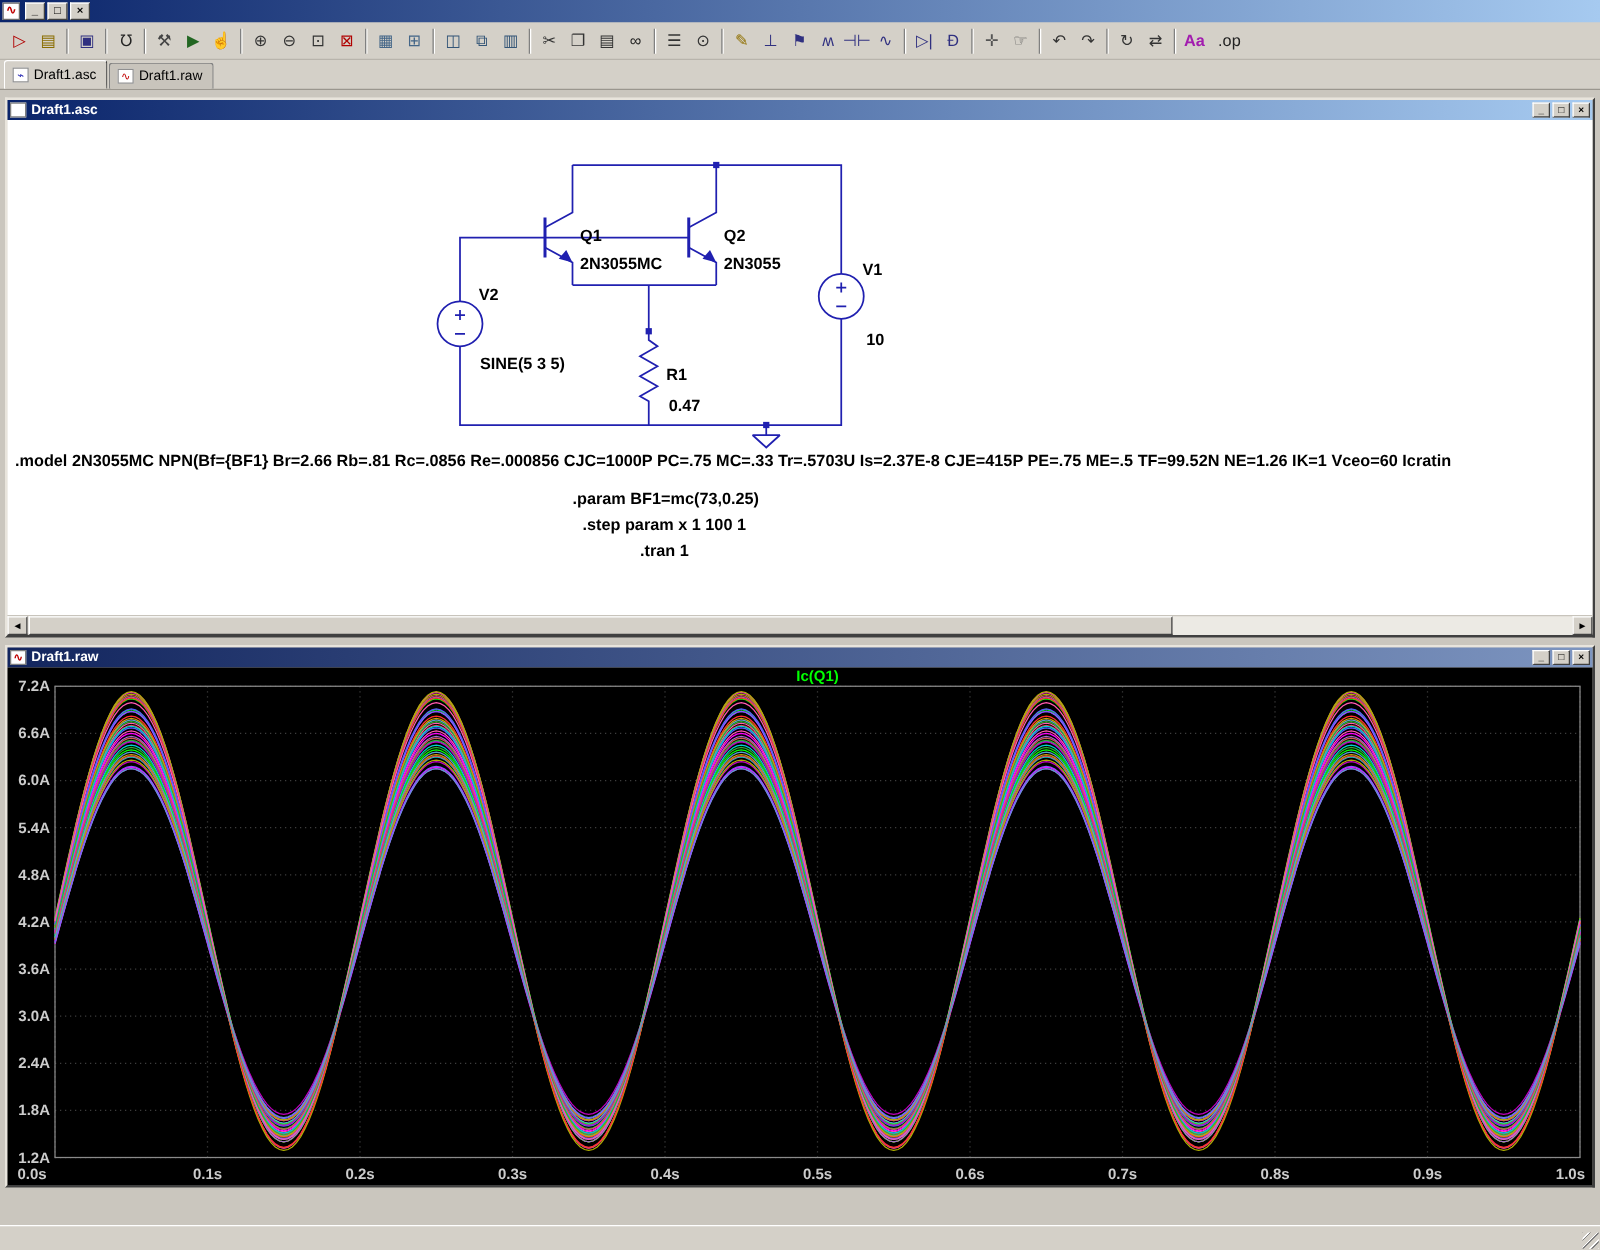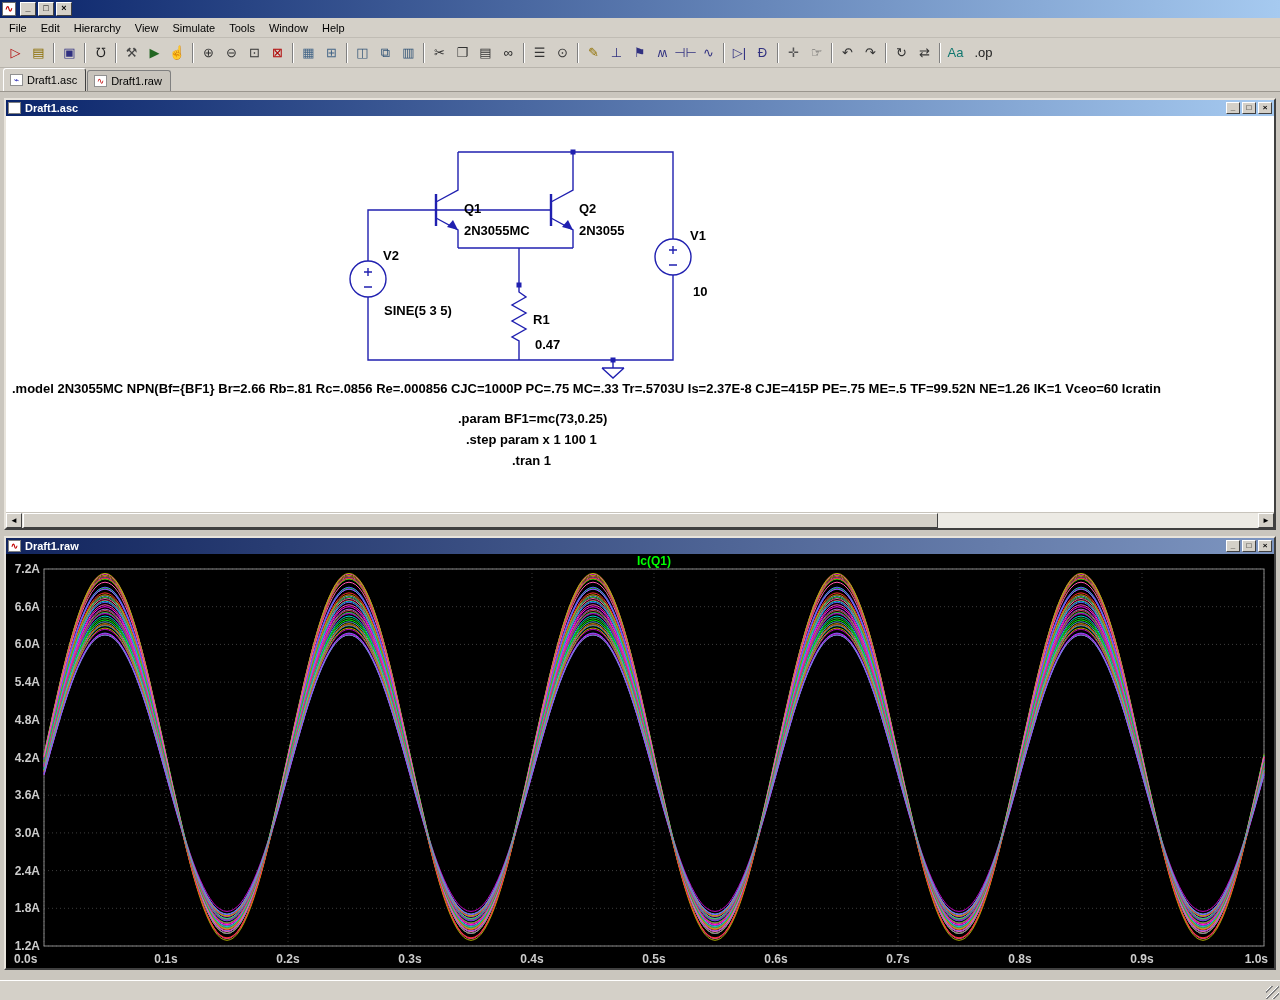--- a/index.html
+++ b/index.html
@@ -87,30 +87,20 @@
 
   <div id="titlebar">
     <span class="app-icon">∿</span>
     <span class="win-controls">
       <span class="win-btn">_</span>
       <span class="win-btn">□</span>
       <span class="win-btn">×</span>
     </span>
   </div>
 
-  <div id="menubar">
-      <div class="menu-item">File</div>
-      <div class="menu-item">Edit</div>
-      <div class="menu-item">Hierarchy</div>
-      <div class="menu-item">View</div>
-      <div class="menu-item">Simulate</div>
-      <div class="menu-item">Tools</div>
-      <div class="menu-item">Window</div>
-      <div class="menu-item">Help</div>
-    </div>
 
   <div id="toolbar">
       <div class="tb-btn">
         <span class="tb-glyph" style="color: rgb(176, 0, 0);">▷</span>
       </div>
       <div class="tb-btn">
         <span class="tb-glyph" style="color: rgb(138, 109, 0);">▤</span>
       </div>
       <div class="tb-sep"></div>
       <div class="tb-btn">
@@ -222,21 +212,21 @@
       </div>
       <div class="tb-sep"></div>
       <div class="tb-btn">
         <span class="tb-glyph" style="color: rgb(51, 51, 51);">↻</span>
       </div>
       <div class="tb-btn">
         <span class="tb-glyph" style="color: rgb(51, 51, 51);">⇄</span>
       </div>
       <div class="tb-sep"></div>
       <div class="tb-btn">
-        <span class="tb-glyph" style="color: #0f766e;">Aa</span>
+        <span class="tb-glyph" style="color: #a21caf; font-weight: bold;">Aa</span>
       </div>
       <div class="tb-btn">
         <span class="tb-glyph" style="color: rgb(34, 34, 34); margin-left: 10px;">.op</span>
       </div>
     </div>
 
   <div id="tabbar">
       <div class="tab active">
         <span class="tab-icon" style="color: rgb(32, 32, 176);">⌁</span>
         <span>Draft1.asc</span>

